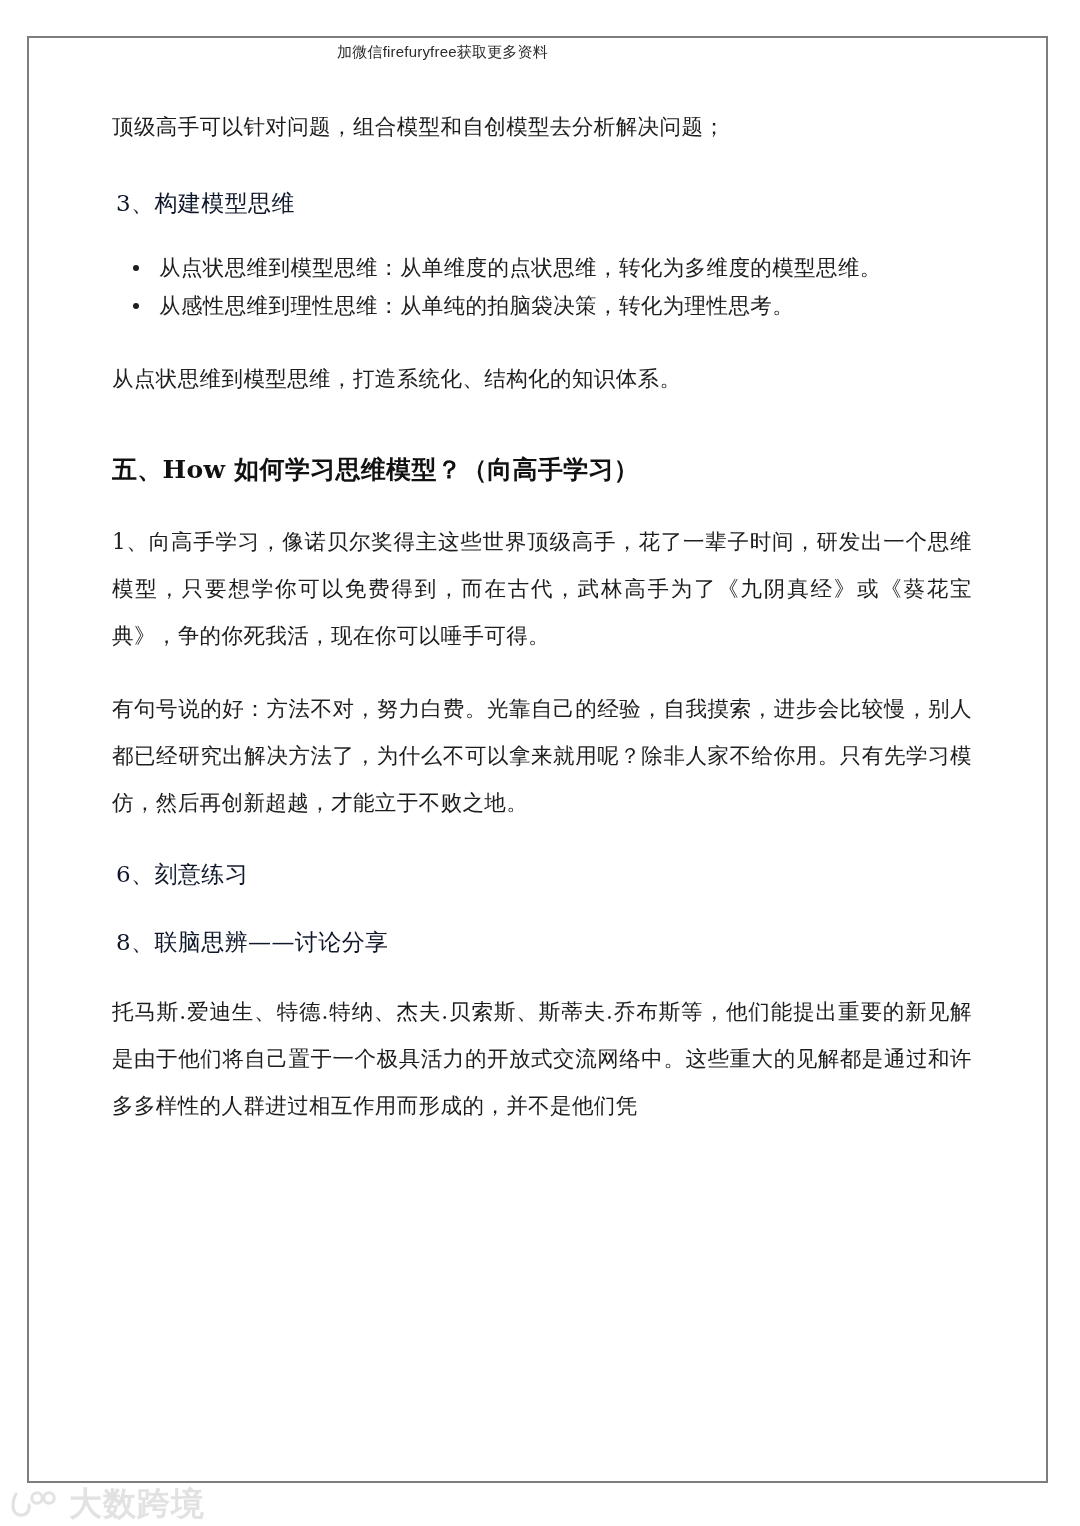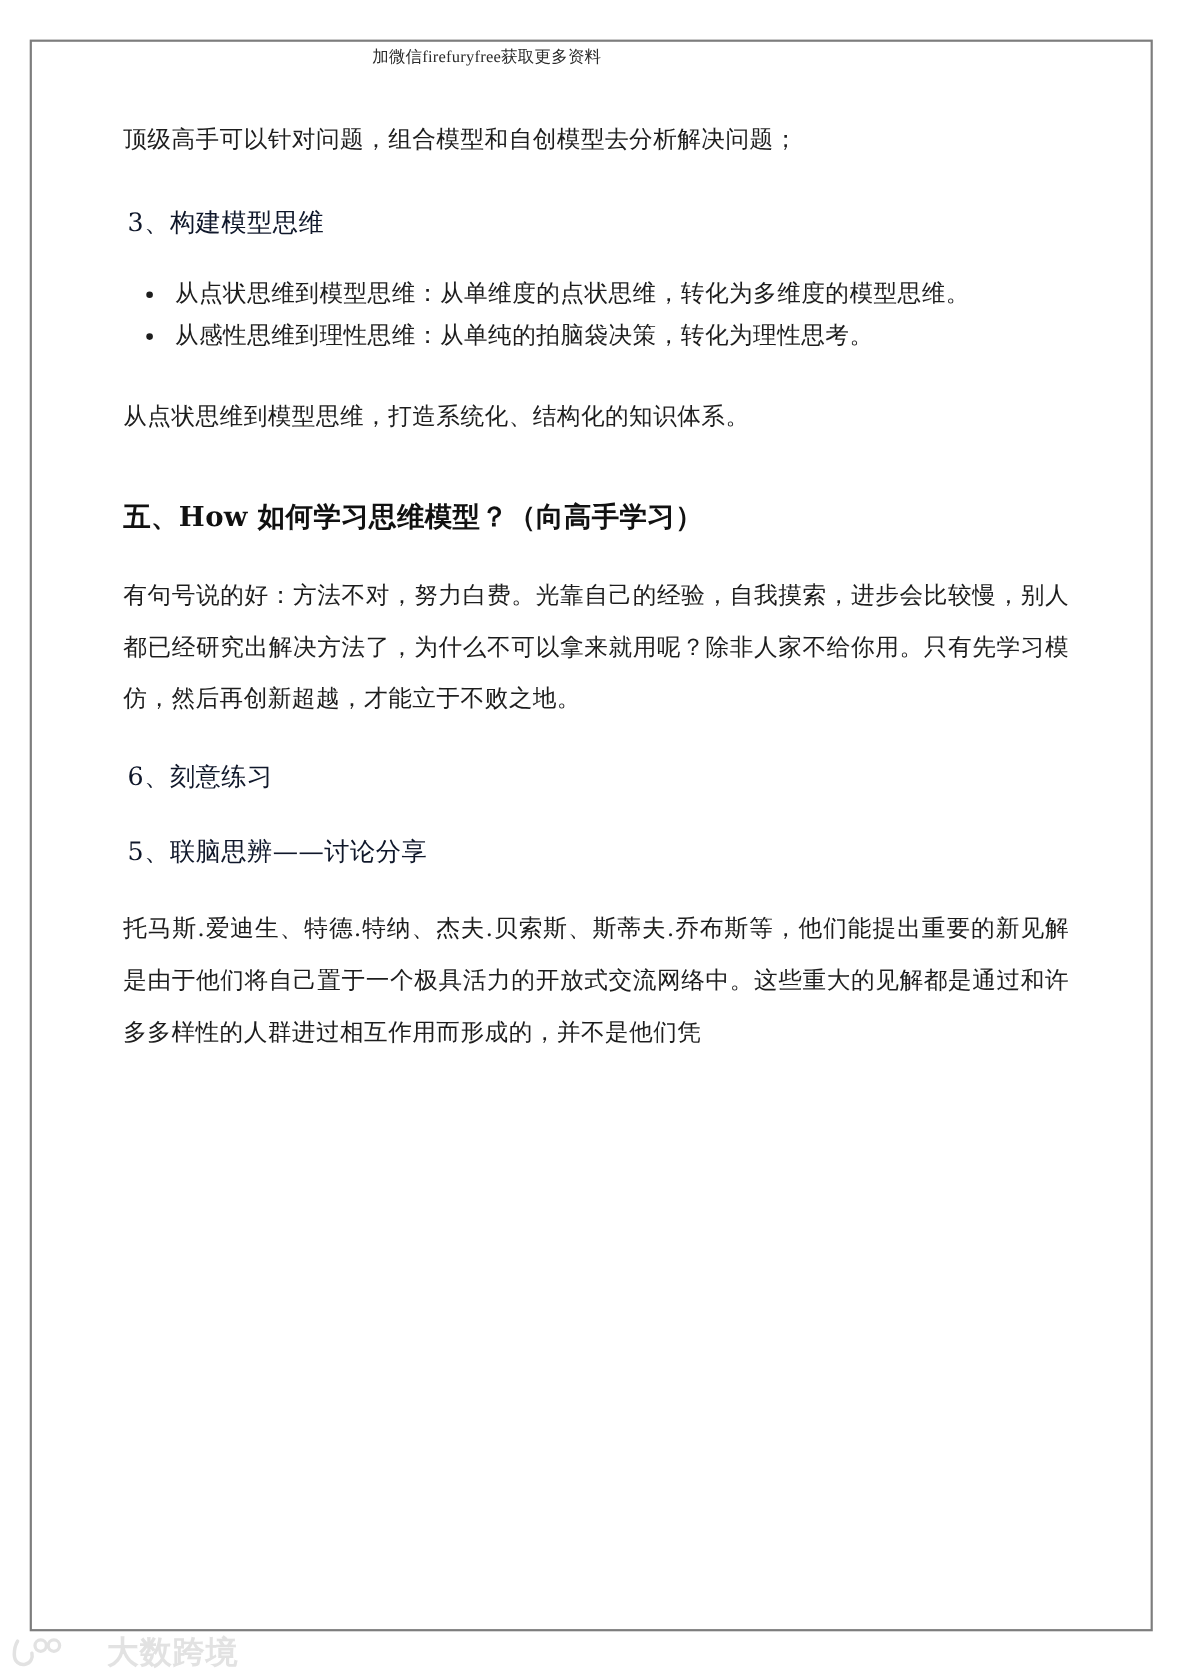--- a/index.html
+++ b/index.html
@@ -30,21 +30,21 @@
   
   .doc-header {
     position: absolute;
     left: 27px;
     top: 42px;
     width: 831px;
     text-align: center;
     font-size: 15px;
     line-height: 20px;
     color: #2b2b2b;
-    font-family: Liberation Serif, serif;
+    font-family: Liberation Sans, sans-serif;
     letter-spacing: 0.2px;
   }
 
   
   .content {
     position: absolute;
     left: 112px;
     top: 104px;
     width: 860px;
   }
@@ -111,27 +111,26 @@
     position: absolute;
     left: 10px;
     top: 1487px;
     display: flex;
     align-items: center;
     gap: 9px;
     opacity: 1;
   }
   .watermark .wm-logo { display: block; }
   .watermark .wm-text {
-    font-size: 29px;
+    font-size: 33px;
     font-weight: bold;
     color: #e2e2e2;
     font-family: "DejaVu Sans", "Liberation Sans", sans-serif;
     letter-spacing: 1px;
     line-height: 1;
-    margin-left: 28px;
   }
 </style>
 </head>
 <body>
 
 <div class="page-frame"></div>
 
 <div class="doc-header">加微信firefuryfree获取更多资料</div>
 
 <div class="content">
@@ -152,27 +151,28 @@
       <span>从感性思维到理性思维：从单纯的拍脑袋决策，转化为理性思考。</span>
     </li>
   </ul>
 
   <p class="para">从点状思维到模型思维，打造系统化、结构化的知识体系。</p>
 
   <div class="gap-md"></div>
 
   <h2 class="section-heading">五、How 如何学习思维模型？（向高手学习）</h2>
 
+  <p class="para">1、向高手学习，像诺贝尔奖得主这些世界顶级高手，花了一辈子时间，研发出一个思维模型，只要想学你可以免费得到，而在古代，武林高手为了《九阴真经》或《葵花宝典》，争的你死我活，现在你可以唾手可得。</p>
 
   <p class="para">有句号说的好：方法不对，努力白费。光靠自己的经验，自我摸索，进步会比较慢，别人都已经研究出解决方法了，为什么不可以拿来就用呢？除非人家不给你用。只有先学习模仿，然后再创新超越，才能立于不败之地。</p>
 
   <p class="numbered">6、刻意练习</p>
 
 
-  <p class="numbered">5、联脑思辨——讨论分享</p>
+  <p class="numbered">8、联脑思辨——讨论分享</p>
 
   <p class="para">托马斯.爱迪生、特德.特纳、杰夫.贝索斯、斯蒂夫.乔布斯等，他们能提出重要的新见解是由于他们将自己置于一个极具活力的开放式交流网络中。这些重大的见解都是通过和许多多样性的人群进过相互作用而形成的，并不是他们凭</p>
 
 </div>
 
 <div class="watermark">
   <svg class="wm-logo" width="50" height="30" viewBox="0 0 50 30">
     <path d="M6 5 C6 5, 3 10, 3 17 C3 24, 8 27, 13 26 C18 25, 20 20, 19 16" fill="none" stroke="#e2e2e2" stroke-width="3.2" stroke-linecap="round"></path>
     <circle cx="27" cy="9" r="5.2" fill="none" stroke="#e2e2e2" stroke-width="3"></circle>
     <circle cx="39" cy="9" r="5.2" fill="none" stroke="#e2e2e2" stroke-width="3"></circle>

